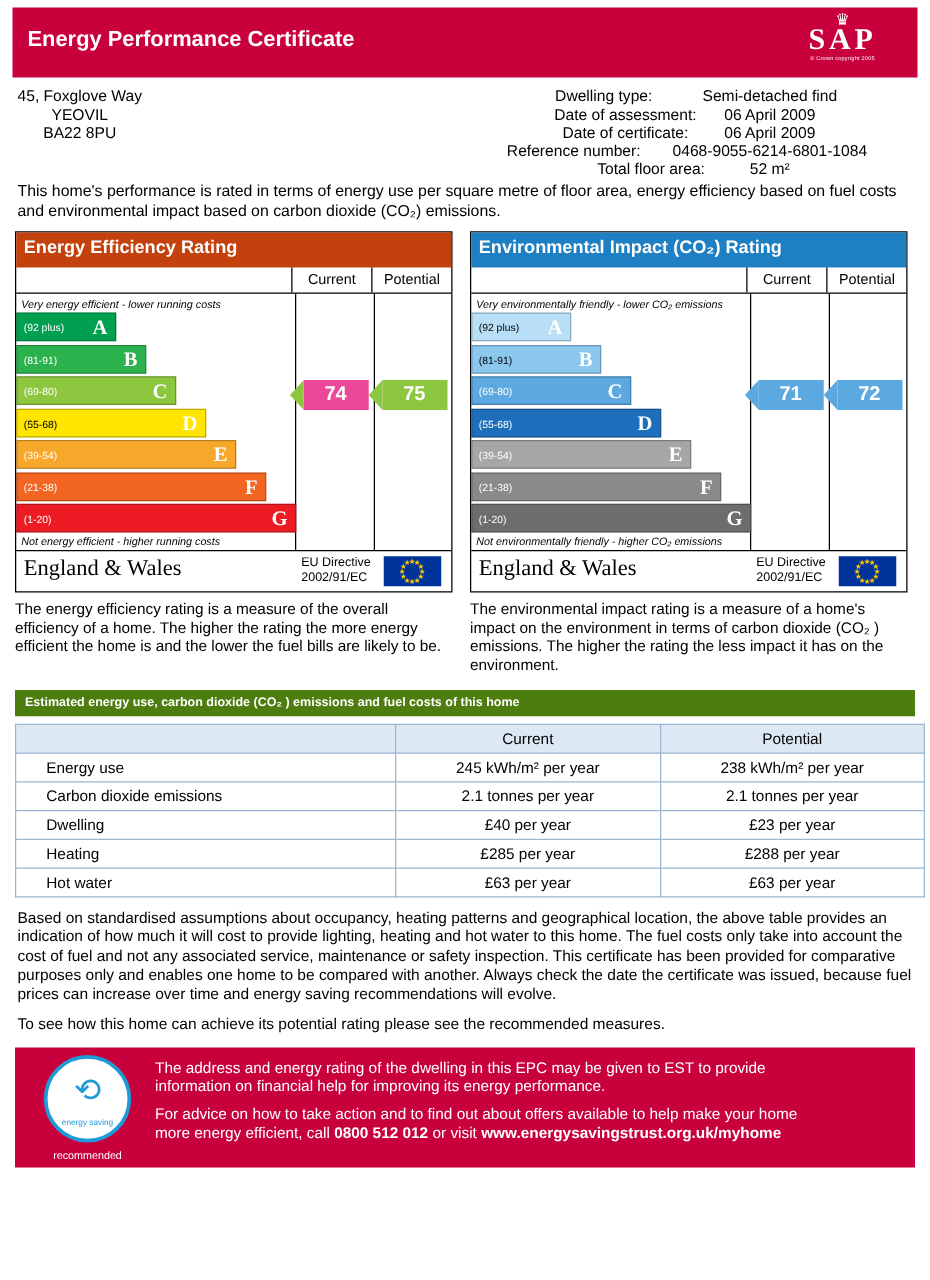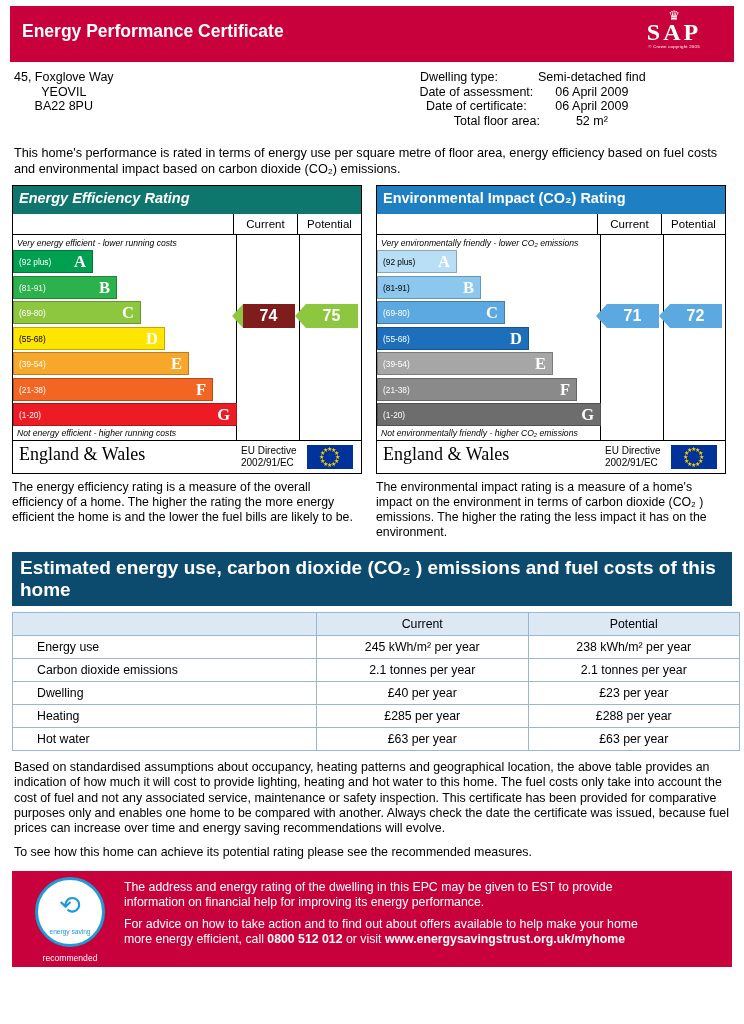--- a/index.html
+++ b/index.html
@@ -31,21 +31,21 @@
   .dwell .row{display:block;height:14.5px;}
   .dwell .lab{display:inline-block;width:158px;}
   .dwell .val{display:inline-block;}
 
   .intro{font-size:12.7px;line-height:15.5px;margin:2px 4px 8px 4px;}
 
   
   .charts{display:flex;gap:14px;margin:0 2px;}
   .chart{width:350px;border:1px solid #000;box-sizing:border-box;}
   .chart-head{background:#1e7fc2;color:#fff;font-weight:bold;font-size:14.5px;padding:4px 6px;height:20px;}
-  .chart-head.eir{background:#0f766e;font-style:italic;}
+  .chart-head.eir{background:#c2410c;}
   .chart-head.env{background:#1e7fc2;}
   .colhead{display:flex;border-bottom:1px solid #000;height:20px;}
   .colhead .spacer{flex:1;border-right:1px solid #000;}
   .colhead .c{width:63px;text-align:center;font-size:11.5px;line-height:20px;border-right:1px solid #000;}
   .colhead .c:last-child{border-right:none;}
   .chart-body{position:relative;height:205px;}
   .note{font-size:8.6px;font-style:italic;padding:3px 4px 0 4px;}
   .note.bottom{position:absolute;bottom:2px;left:0;}
   .bands{position:relative;margin-top:2px;}
   .band{height:24px;position:relative;margin-bottom:1.5px;}
@@ -68,21 +68,21 @@
   .chart-foot .region{position:absolute;left:6px;top:3px;font-size:18px;font-family:"Liberation Serif",serif;}
   .chart-foot .eu{position:absolute;left:228px;top:4px;font-size:10px;line-height:11.5px;}
   .euflag{position:absolute;right:8px;top:4px;width:46px;height:24px;background:#039;}
   .euflag .stars{position:absolute;inset:0;color:#fc0;font-size:6px;}
   .euflag .s{position:absolute;}
 
   .captions{display:flex;gap:14px;margin:6px 2px 0 2px;}
   .caption{width:350px;font-size:12.3px;line-height:15px;}
 
   
-  .estbar{background:#0c4a6e;color:#fff;font-weight:bold;font-size:19px;padding:5px 8px;margin:12px 2px 0 2px;}
+  .estbar{background:#4d7c0f;color:#fff;font-weight:bold;font-size:10px;padding:5px 8px;margin:12px 2px 0 2px;}
   table.est{width:728px;border-collapse:collapse;margin:6px 2px 0 2px;font-size:12.3px;}
   table.est th{background:#dce9f5;border:1px solid #9bb6d0;font-weight:normal;padding:4px 0;}
   table.est td{border:1px solid #9bb6d0;padding:4px 24px;}
   table.est td.lbl{width:255px;text-align:left;}
   table.est td.val{text-align:center;}
 
   .para{font-size:12.4px;line-height:15.3px;margin:9px 4px 0 4px;}
 
   
   .footer{background:#c8003c;margin:10px 2px 0 2px;height:96px;position:relative;color:#fff;}
@@ -113,20 +113,21 @@
   <div class="details">
     <div class="addr">
       <div>45, Foxglove Way</div>
       <div>YEOVIL</div>
       <div>BA22 8PU</div>
     </div>
     <div class="dwell">
       <span class="row"><span class="lab">Dwelling type:</span><span class="val">Semi-detached find</span></span>
       <span class="row"><span class="lab">Date of assessment:</span><span class="val">06 April 2009</span></span>
       <span class="row"><span class="lab">Date of certificate:</span><span class="val">06 April 2009</span></span>
+      <span class="row"><span class="lab">Reference number:</span><span class="val">0468-9055-6214-6801-1084</span></span>
       <span class="row"><span class="lab">Total floor area:</span><span class="val">52 m²</span></span>
     </div>
   </div>
 
   <div class="intro">This home's performance is rated in terms of energy use per square metre of floor area, energy efficiency based on fuel costs and environmental impact based on carbon dioxide (CO₂) emissions.</div>
 
   <div class="charts">
 
     <div class="chart">
       <div class="chart-head eir">Energy Efficiency Rating</div>
@@ -177,21 +178,21 @@
               </div>
             </div>
             <div class="band">
               <div class="bar" style="width: 224px; background: rgb(237, 28, 36);">
                 <span class="rng">(1-20)</span>
                 <span class="ltr">G</span>
               </div>
             </div>
           </div>
         <div class="note bottom">Not energy efficient - higher running costs</div>
-        <div class="arrowwrap" id="eer-cur" style="left: 224px; top: 69px;"><span class="arrow" style="background: #7f1d1d; --c: #8dc63f;">74<span style="position: absolute; left: -11px; top: 0px; width: 0px; height: 0px; border-top: 12px solid transparent; border-bottom: 12px solid transparent; border-right: 11px solid rgb(141, 198, 63);"></span></span></div>
+        <div class="arrowwrap" id="eer-cur" style="left: 224px; top: 69px;"><span class="arrow" style="background: #ec4899; --c: #8dc63f;">74<span style="position: absolute; left: -11px; top: 0px; width: 0px; height: 0px; border-top: 12px solid transparent; border-bottom: 12px solid transparent; border-right: 11px solid rgb(141, 198, 63);"></span></span></div>
         <div class="arrowwrap" id="eer-pot" style="left: 287px; top: 69px;"><span class="arrow" style="background: rgb(141, 198, 63); --c: #8dc63f;">75<span style="position: absolute; left: -11px; top: 0px; width: 0px; height: 0px; border-top: 12px solid transparent; border-bottom: 12px solid transparent; border-right: 11px solid rgb(141, 198, 63);"></span></span></div>
       </div>
       <div class="chart-foot">
         <div class="region">England &amp; Wales</div>
         <div class="eu">
           <div>EU Directive</div>
           <div>2002/91/EC</div>
         </div>
         <div class="euflag">
           <div class="stars" id="stars1">

